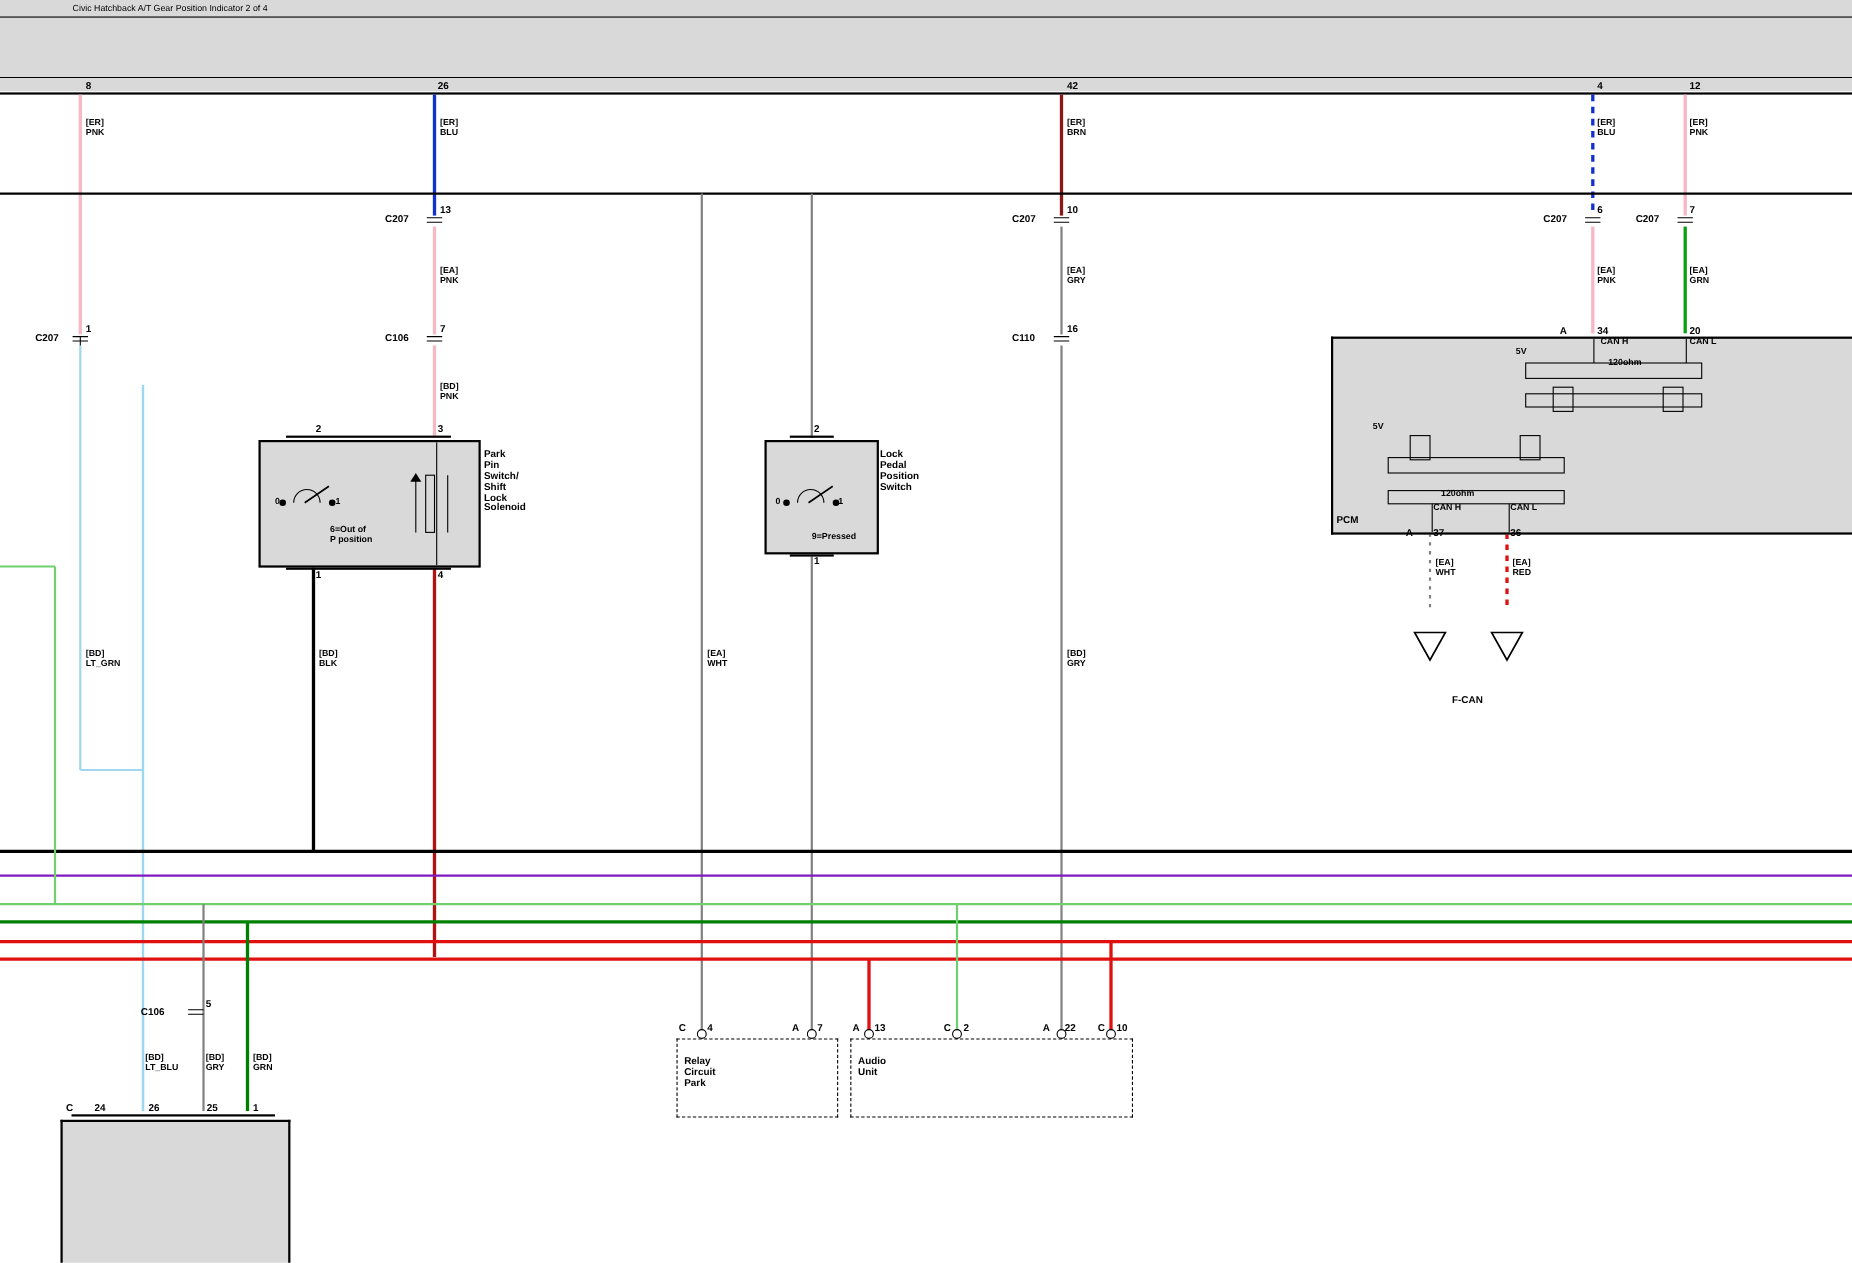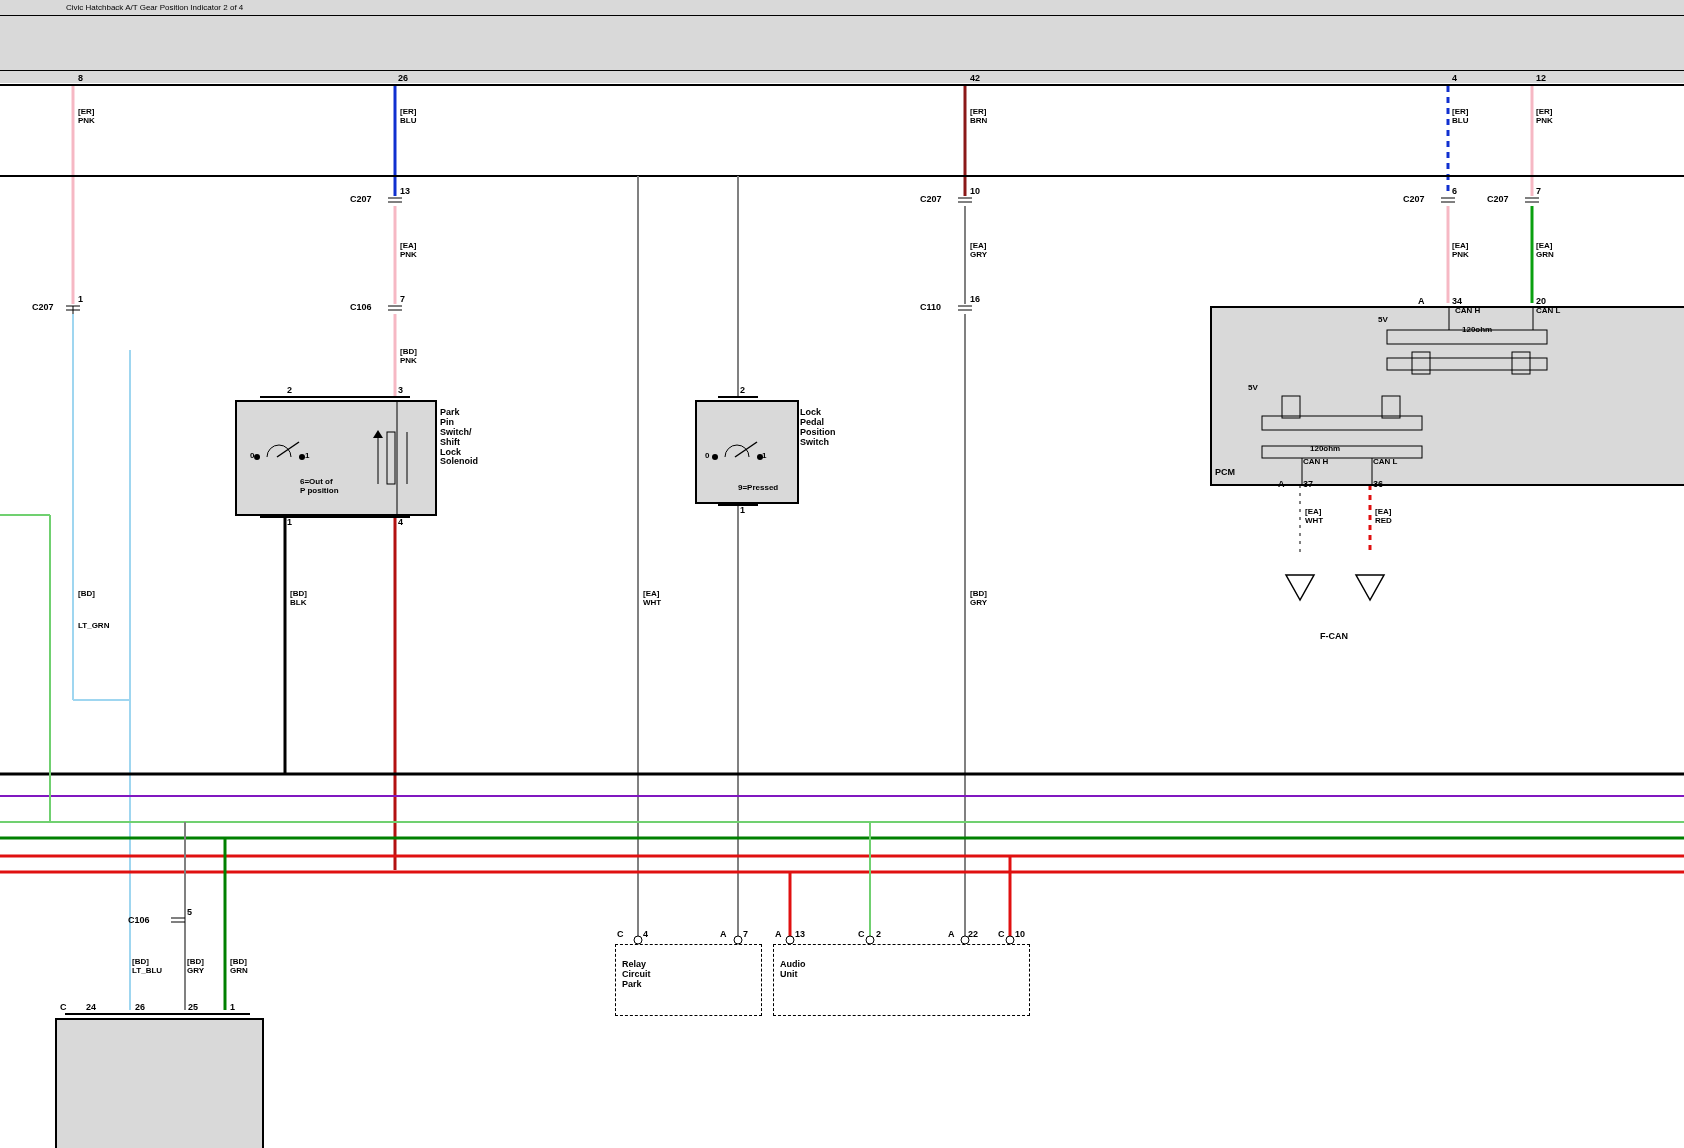--- a/index.html
+++ b/index.html
@@ -106,21 +106,21 @@
         <circle cx="1010" cy="940" r="4"></circle>
   </g>
 </svg>
 
 <div class="lbl" style="top:74px;left:78px">8</div>
 <div class="lbl sm" style="top:108px;left:78px">[ER]</div>
 <div class="lbl sm" style="top:117px;left:78px">PNK</div>
 <div class="lbl" style="top:303px;left:32px">C207</div>
 <div class="lbl" style="top:295px;left:78px">1</div>
 <div class="lbl sm" style="top:590px;left:78px">[BD]</div>
-<div class="lbl sm" style="top:622px;left:78px">LT_GRN</div>
+<div class="lbl sm" style="top:599px;left:78px">LT_GRN</div>
 
 <div class="lbl" style="top:74px;left:398px">26</div>
 <div class="lbl sm" style="top:108px;left:400px">[ER]</div>
 <div class="lbl sm" style="top:117px;left:400px">BLU</div>
 <div class="lbl" style="top:195px;left:350px">C207</div>
 <div class="lbl" style="top:187px;left:400px">13</div>
 <div class="lbl sm" style="top:242px;left:400px">[EA]</div>
 <div class="lbl sm" style="top:251px;left:400px">PNK</div>
 <div class="lbl" style="top:303px;left:350px">C106</div>
 <div class="lbl" style="top:295px;left:400px">7</div>

